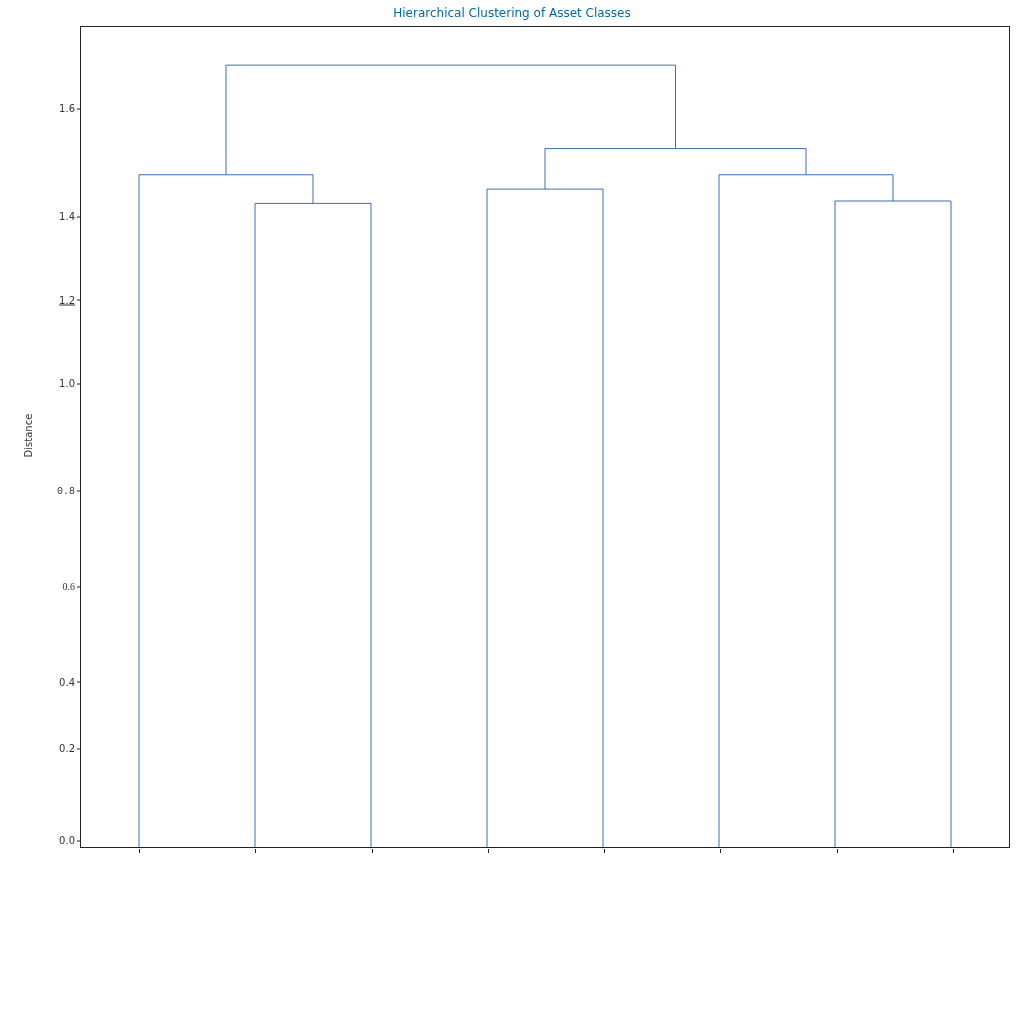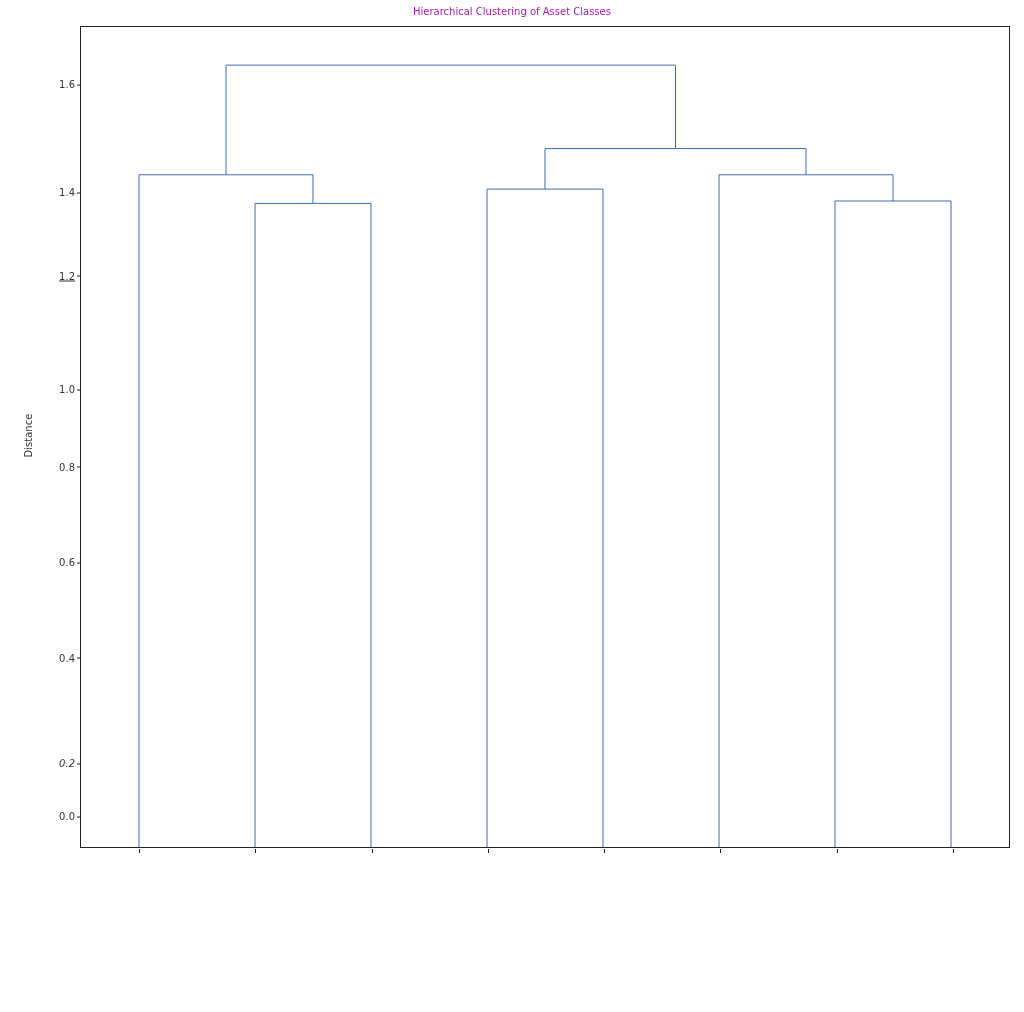--- a/index.html
+++ b/index.html
@@ -15,22 +15,22 @@
     position: relative;
     width: 1024px;
     height: 1012px;
   }
   .title {
     position: absolute;
     top: 6px;
     left: 0;
     width: 1024px;
     text-align: center;
-    font-size: 10px;
-    color: #a21caf;
+    font-size: 12px;
+    color: #0369a1;
   }
   .axes {
     position: absolute;
     left: 80px;
     top: 26px;
     width: 930px;
     height: 822px;
     border: 1px solid #222;
     box-sizing: border-box;
   }
@@ -52,20 +52,21 @@
     text-align: center;
   }
   .ytick {
     position: absolute;
     left: -46px;
     width: 40px;
     text-align: right;
     font-size: 10px;
     color: #333;
     transform: translateY(-50%);
+    margin-top: 24px;
   }
   .ytick .tickmark {
     position: absolute;
     right: -6px;
     top: 50%;
     width: 4px;
     height: 1px;
     background: #222;
   }
   .xlabel {
@@ -101,25 +102,25 @@
     <svg class="dendro" id="svg-dendro" preserveAspectRatio="none" viewBox="0 0 930 822">
         <path d="M 174.375 822 L 174.375 176.82558139534876 L 290.625 176.82558139534876 L 290.625 822" stroke="#3b6db3"></path>
         <path d="M 58.125 822 L 58.125 148.15116279069764 L 232.5 148.15116279069764 L 232.5 176.82558139534876" stroke="#3b6db3"></path>
         <path d="M 755.625 822 L 755.625 174.43604651162798 L 871.875 174.43604651162798 L 871.875 822" stroke="#3b6db3"></path>
         <path d="M 406.875 822 L 406.875 162.48837209302326 L 523.125 162.48837209302326 L 523.125 822" stroke="#3b6db3"></path>
         <path d="M 639.375 822 L 639.375 148.15116279069764 L 813.75 148.15116279069764 L 813.75 174.43604651162798" stroke="#3b6db3"></path>
         <path d="M 465 162.48837209302326 L 465 121.86627906976742 L 726.5625 121.86627906976742 L 726.5625 148.15116279069764" stroke="#3b6db3"></path>
         <path d="M 145.3125 148.15116279069764 L 145.3125 38.232558139534945 L 595.78125 38.232558139534945 L 595.78125 121.86627906976742" stroke="#3b6db3"></path>
       </svg>
   <div class="ytick" style="top: 789px;">0.0<div class="tickmark"></div></div>
-      <div class="ytick" style="top: 736px; font-style: italic;">0.2<div class="tickmark"></div></div>
+      <div class="ytick" style="top: 697px;">0.2<div class="tickmark"></div></div>
       <div class="ytick" style="top: 630.837px;">0.4<div class="tickmark"></div></div>
-      <div class="ytick" style="top: 535.256px;">0.6<div class="tickmark"></div></div>
-      <div class="ytick" style="top: 439.674px;">0.8<div class="tickmark"></div></div>
-      <div class="ytick" style="top: 362px;">1.0<div class="tickmark"></div></div>
+      <div class="ytick" style="top: 535.256px; font-family: Liberation Serif, serif;">0.6<div class="tickmark"></div></div>
+      <div class="ytick" style="top: 439.674px; font-family: Liberation Mono, monospace;">0.8<div class="tickmark"></div></div>
+      <div class="ytick" style="top: 332px;">1.0<div class="tickmark"></div></div>
       <div class="ytick" style="top: 248.512px; text-decoration: underline;">1.2<div class="tickmark"></div></div>
       <div class="ytick" style="top: 165px;">1.4<div class="tickmark"></div></div>
       <div class="ytick" style="top: 57.3488px;">1.6<div class="tickmark"></div></div>
       <div style="position: absolute; left: 58.125px; top: 822px; width: 1px; height: 4px; background: rgb(34, 34, 34);"></div>
       <div style="position: absolute; left: 174.375px; top: 822px; width: 1px; height: 4px; background: rgb(34, 34, 34);"></div>
       <div style="position: absolute; left: 290.625px; top: 822px; width: 1px; height: 4px; background: rgb(34, 34, 34);"></div>
       <div style="position: absolute; left: 406.875px; top: 822px; width: 1px; height: 4px; background: rgb(34, 34, 34);"></div>
       <div style="position: absolute; left: 523.125px; top: 822px; width: 1px; height: 4px; background: rgb(34, 34, 34);"></div>
       <div style="position: absolute; left: 639.375px; top: 822px; width: 1px; height: 4px; background: rgb(34, 34, 34);"></div>
       <div style="position: absolute; left: 755.625px; top: 822px; width: 1px; height: 4px; background: rgb(34, 34, 34);"></div>

